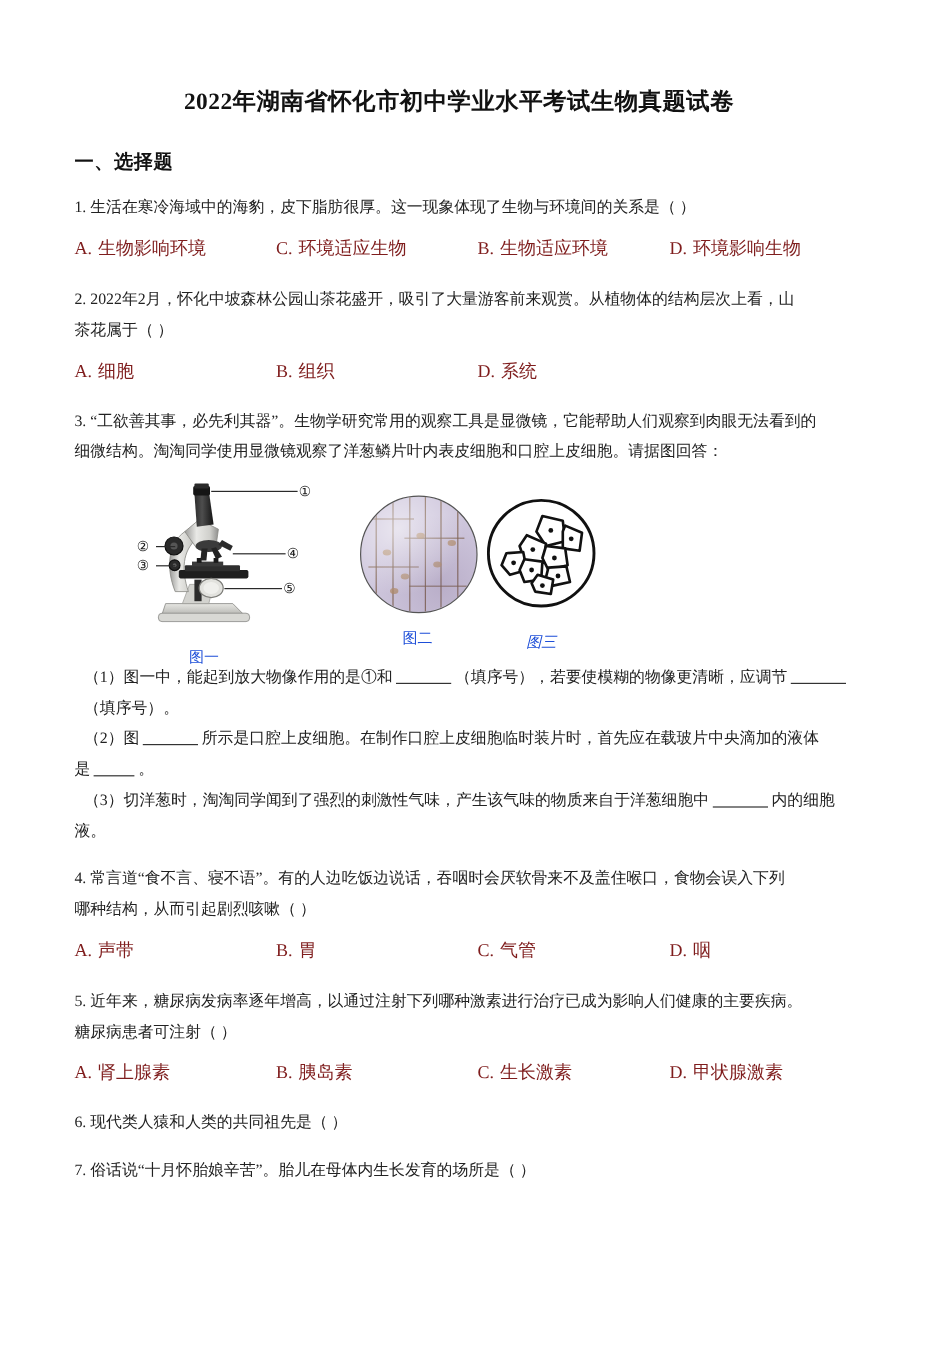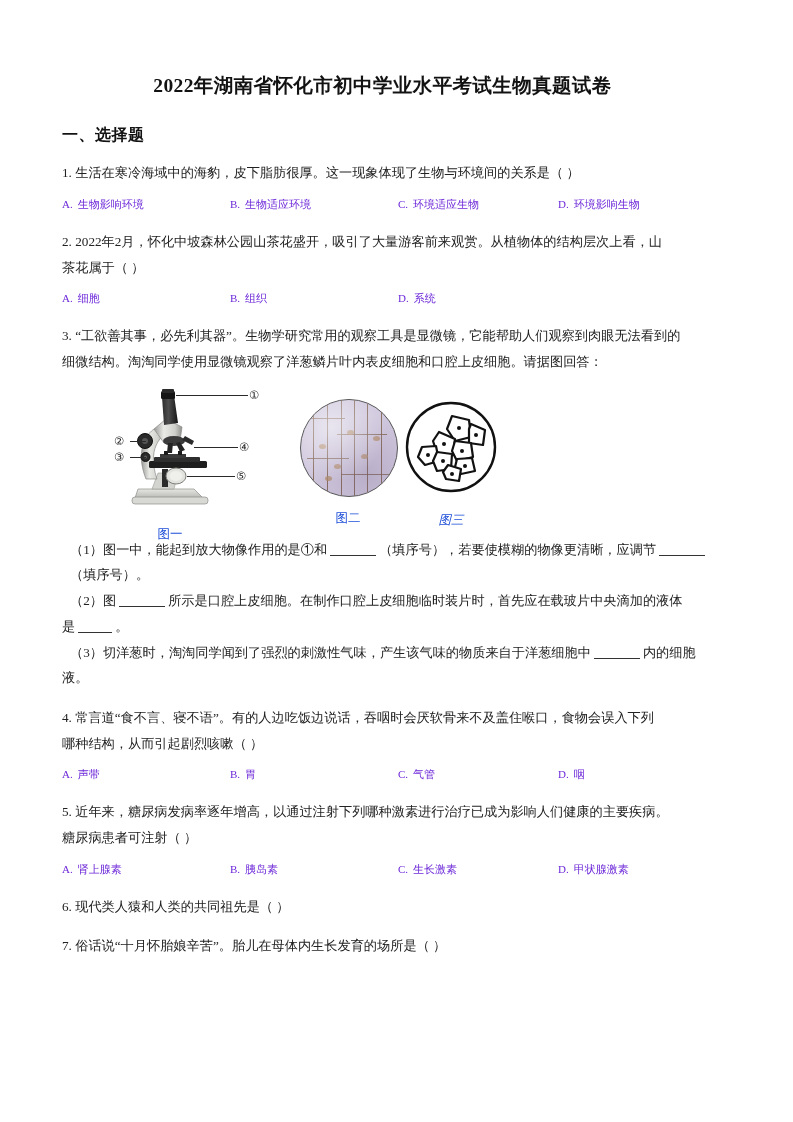--- a/index.html
+++ b/index.html
@@ -51,23 +51,23 @@
   .q-sub {
     font-size: 13.2px;
     line-height: 1.95;
     margin: 0 0 0 14px;
     text-align: justify;
     color: #222;
   }
   .opts {
     display: flex;
     margin: 9px 0 0 6px;
-    font-size: 11px;
+    font-size: 15px;
     line-height: 1.8;
-    color: #6d28d9;
+    color: #7f1d1d;
   }
   .opt {
     flex: 0 0 auto;
   }
   .opt:nth-child(1) { width: 168px; }
   .opt:nth-child(2) { width: 168px; }
   .opt:nth-child(3) { width: 160px; }
   .opt:nth-child(4) { width: auto; }
   .opt-letter {
     margin-right: 5px;
@@ -172,24 +172,24 @@
 
   <div class="section-heading">一、选择题</div>
 
   <div class="q-block">
     <p class="q-stem">1. 生活在寒冷海域中的海豹，皮下脂肪很厚。这一现象体现了生物与环境间的关系是（    ）</p>
     <div class="opts">
       <div class="opt">
         <span class="opt-letter">A.</span><span>生物影响环境</span>
       </div>
       <div class="opt">
+        <span class="opt-letter">C.</span><span>环境适应生物</span>
+      </div>
+      <div class="opt">
         <span class="opt-letter">B.</span><span>生物适应环境</span>
-      </div>
-      <div class="opt">
-        <span class="opt-letter">C.</span><span>环境适应生物</span>
       </div>
       <div class="opt">
         <span class="opt-letter">D.</span><span>环境影响生物</span>
       </div>
     </div>
   </div>
 
   <div class="q-block">
     <p class="q-stem">2. 2022年2月，怀化中坡森林公园山茶花盛开，吸引了大量游客前来观赏。从植物体的结构层次上看，山</p>
     <p class="q-stem">茶花属于（    ）</p>

